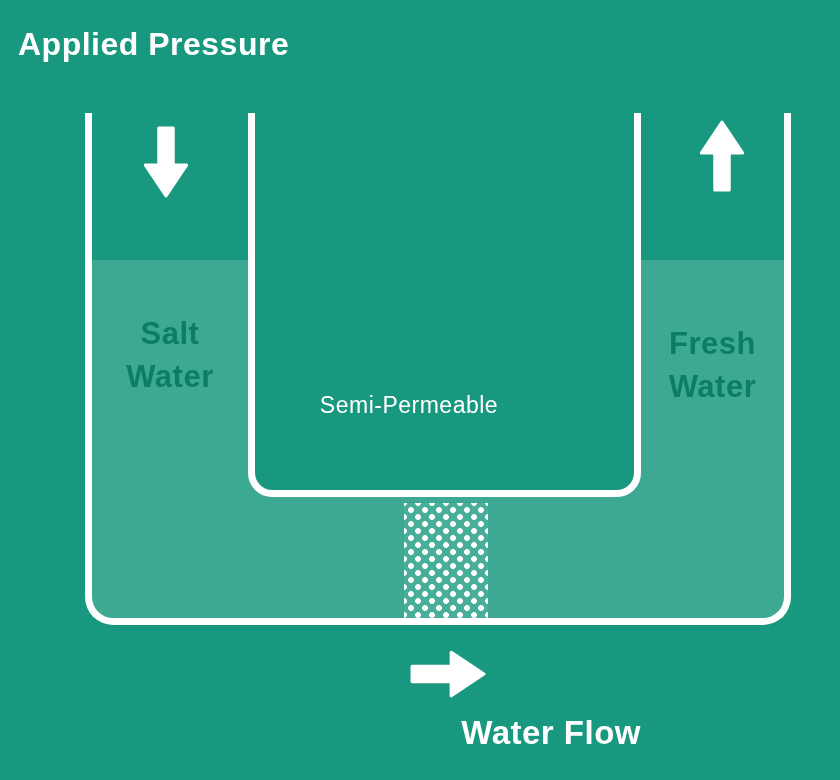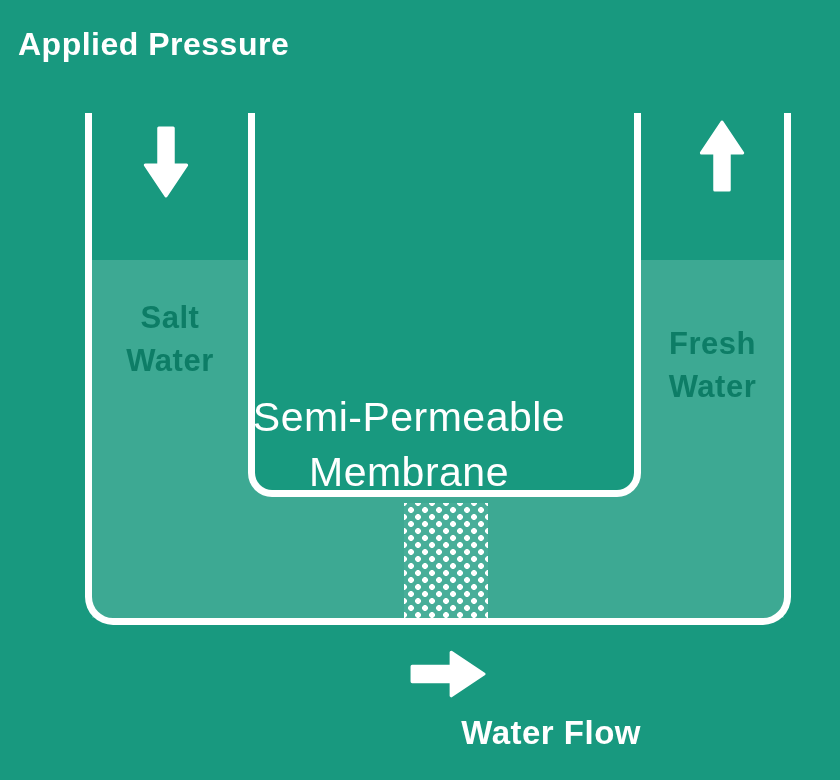--- a/index.html
+++ b/index.html
@@ -66,30 +66,30 @@
   .chamber-label {
     position: absolute;
     top: 296px;
     color: var(--chamber-text, #0d7d66);
     font-size: 31px;
     font-weight: 700;
     text-align: center;
     line-height: 1.4;
     letter-spacing: 0.5px;
   }
-  #salt-label  { left: 92px;  width: 156px; }
+  #salt-label  { left: 92px;  width: 156px; margin-top: 16px; }
   #fresh-label { left: 641px; width: 143px; margin-top: 26px; }
 
   
   #membrane-label {
     position: absolute;
     left: 248px; top: 390px; width: 322px;
     text-align: center;
     color: #fff;
-    font-size: 41px;
+    font-size: 23px;
     font-weight: 500;
     line-height: 1.35;
     letter-spacing: 0.5px;
   }
 
   
   #water-flow-label {
     position: absolute;
     left: 248px; top: 714px; width: 393px;
     text-align: right;
@@ -150,18 +150,17 @@
     <span>Salt</span><br>
     <span>Water</span>
   </div>
   <div class="chamber-label" id="fresh-label">
     <span>Fresh</span><br>
     <span>Water</span>
   </div>
 
   <div id="membrane-label">
     <span>Semi-Permeable</span><br>
-    <span>Membrane</span>
   </div>
 
   <div id="water-flow-label">Water Flow</div>
 
 </div>
 
 </body></html>

